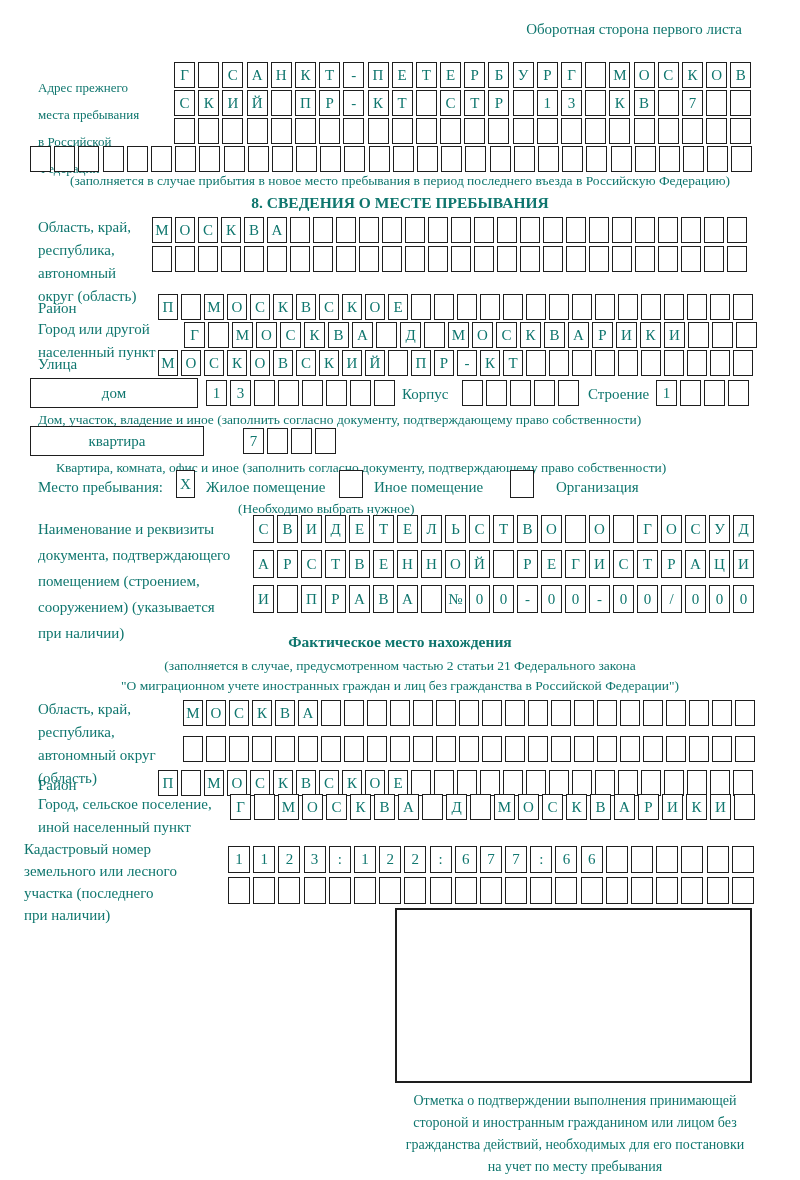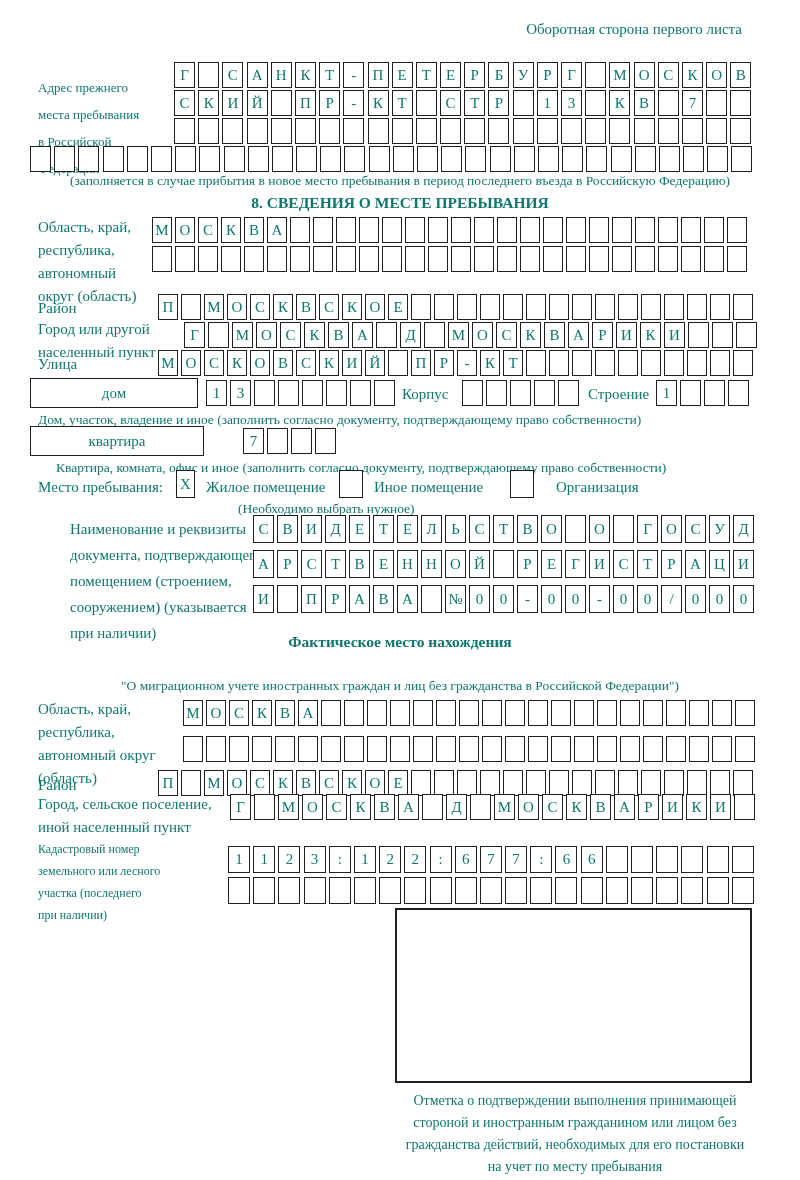--- a/index.html
+++ b/index.html
@@ -351,21 +351,21 @@
 
   <div class="abs lbl" style="left:38px;top:476px;">Место пребывания:</div>
   <div class="abs checkbox" style="left:176px;top:470px;width:19px;height:28px;">X</div>
   <div class="abs lbl" style="left:206px;top:476px;">Жилое помещение</div>
   <div class="abs checkbox" style="left:339px;top:470px;width:24px;height:28px;"></div>
   <div class="abs lbl" style="left:374px;top:476px;">Иное помещение</div>
   <div class="abs checkbox" style="left:510px;top:470px;width:24px;height:28px;"></div>
   <div class="abs lbl" style="left:556px;top:476px;">Организация</div>
   <div class="abs cap" style="left:238px;top:501px;">(Необходимо выбрать нужное)</div>
 
-  <div class="abs" style="left:38px;top:516px;line-height:26px;font-size:15px;margin-left:32px;">
+  <div class="abs" style="left:38px;top:516px;line-height:26px;font-size:15px;">
     <div>Наименование и реквизиты</div>
     <div>документа, подтверждающего</div>
     <div>помещением (строением,</div>
     <div>сооружением) (указывается</div>
     <div>при наличии)</div>
   </div>
   <div class="cellrow" style="left:253px;top:515px;--cw:21px;--ch:28px;">
       <span class="cell">С</span>
       <span class="cell">В</span>
       <span class="cell">И</span>
@@ -429,20 +429,21 @@
       <span class="cell">-</span>
       <span class="cell">0</span>
       <span class="cell">0</span>
       <span class="cell">/</span>
       <span class="cell">0</span>
       <span class="cell">0</span>
       <span class="cell">0</span>
     </div>
 
   <div class="abs center bold" style="top:633px;font-size:15.5px;">Фактическое место нахождения</div>
+  <div class="abs cap center" style="top:658px;">(заполняется в случае, предусмотренном частью 2 статьи 21 Федерального закона</div>
   <div class="abs cap center" style="top:678px;">"О миграционном учете иностранных граждан и лиц без гражданства в Российской Федерации")</div>
 
   <div class="abs" style="left:38px;top:698px;line-height:23px;font-size:15px;">
     <div>Область, край,</div>
     <div>республика,</div>
     <div>автономный округ</div>
     <div>(область)</div>
   </div>
   <div class="cellrow" style="left:183px;top:700px;--cw:20px;">
       <span class="cell">М</span>
@@ -551,21 +552,21 @@
       <span class="cell">К</span>
       <span class="cell">В</span>
       <span class="cell">А</span>
       <span class="cell">Р</span>
       <span class="cell">И</span>
       <span class="cell">К</span>
       <span class="cell">И</span>
       <span class="cell"></span>
     </div>
 
-  <div class="abs" style="left:38px;top:838px;line-height:22px;font-size:12px;">
+  <div class="abs" style="left:24px;top:838px;line-height:22px;font-size:15px;">
     <div>Кадастровый номер</div>
     <div>земельного или лесного</div>
     <div>участка (последнего</div>
     <div>при наличии)</div>
   </div>
   <div class="cellrow" style="left:228px;top:846px;--cw:22px;--gap:3.2px;--ch:27px;">
       <span class="cell">1</span>
       <span class="cell">1</span>
       <span class="cell">2</span>
       <span class="cell">3</span>

